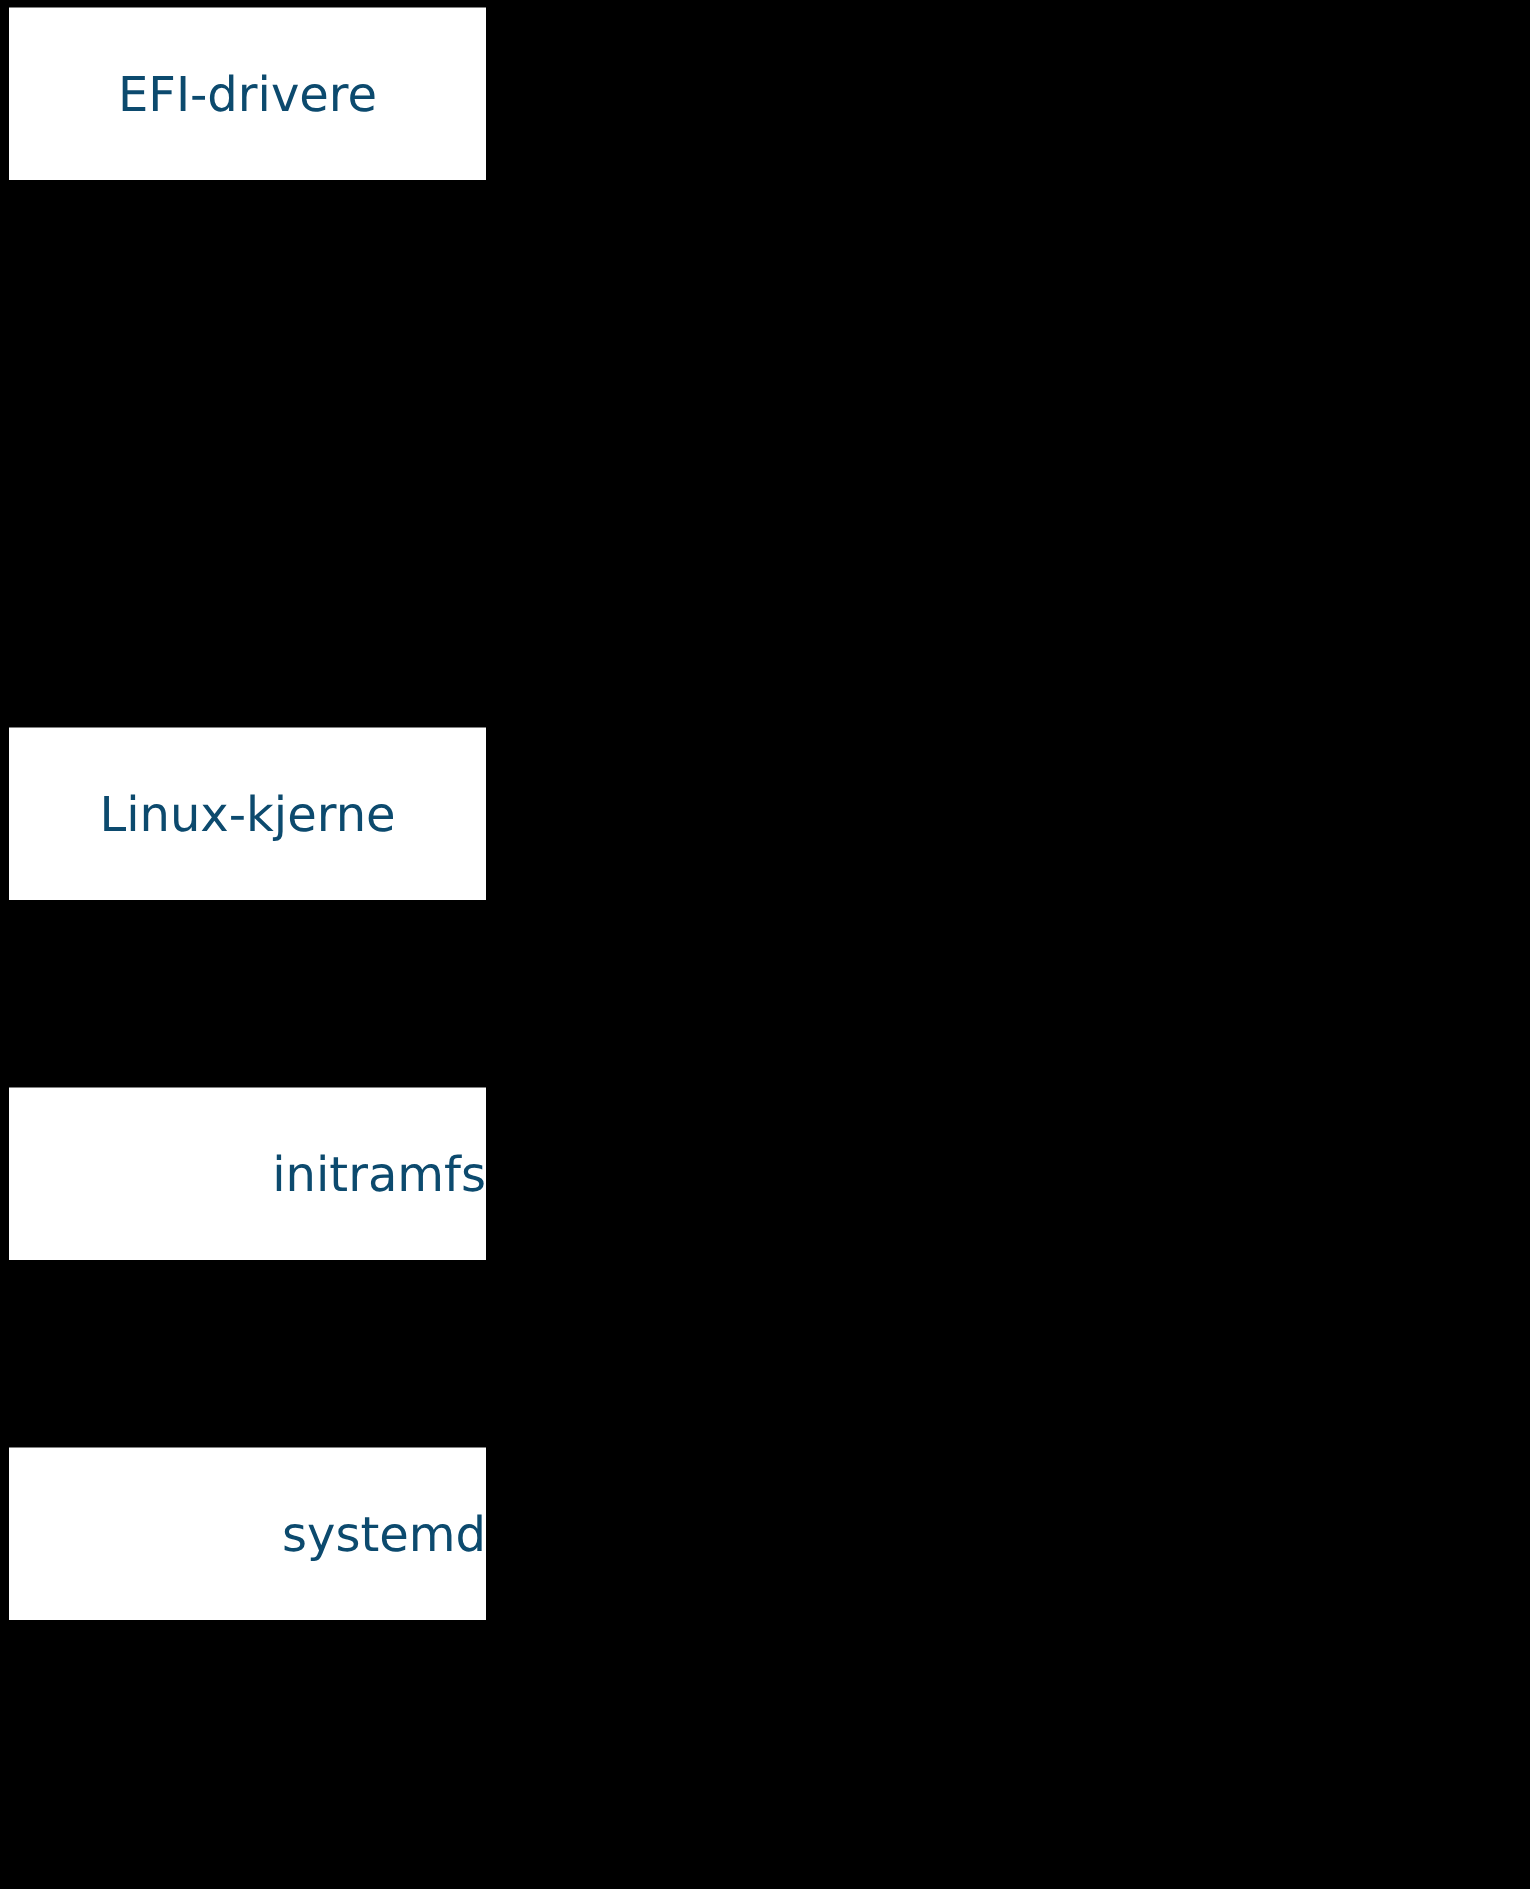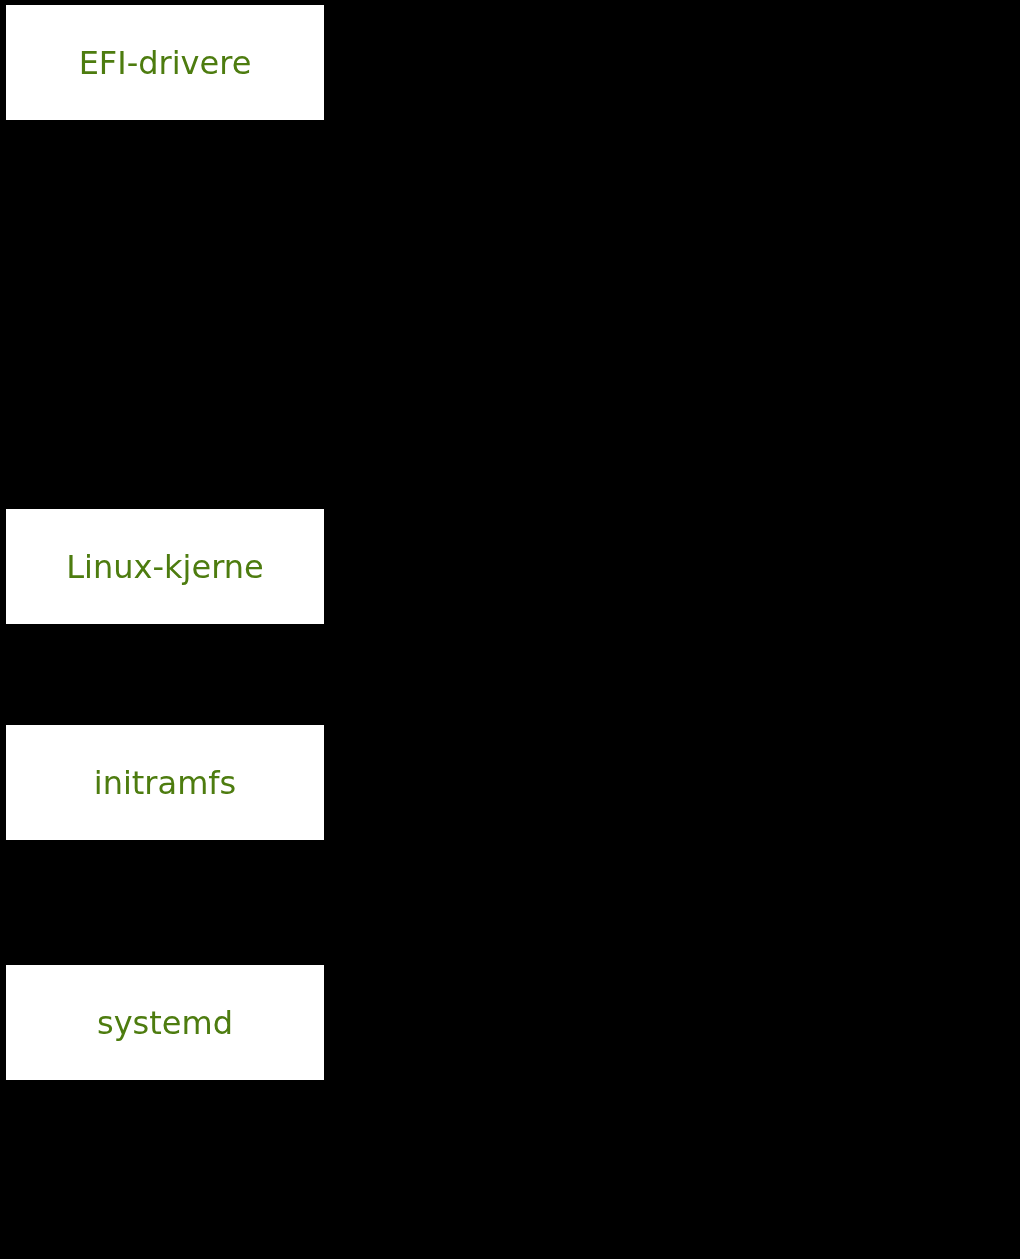--- a/index.html
+++ b/index.html
@@ -19,41 +19,41 @@
     position: absolute;
     left: 6px;
     width: 318px;
     height: 115px;
     background: #ffffff;
     display: flex;
     align-items: center;
     justify-content: center;
   }
   .node-label {
-    color: #4d7c0f;
+    color: #0c4a6e;
     font-size: 32px;
     line-height: 1;
     white-space: nowrap;
   }
 </style>
 </head>
 <body>
 
 <div class="canvas">
 
   <div class="node" style="top: 5px;">
     <span class="node-label">EFI-drivere</span>
   </div>
 
 
-  <div class="node" style="top: 485px; margin-top: 24px;">
+  <div class="node" style="top: 485px;">
     <span class="node-label">Linux-kjerne</span>
   </div>
 
-  <div class="node" style="top: 725px;">
+  <div class="node" style="top: 725px; justify-content: flex-end;">
     <span class="node-label">initramfs</span>
   </div>
 
-  <div class="node" style="top: 965px;">
+  <div class="node" style="top: 965px; justify-content: flex-end;">
     <span class="node-label">systemd</span>
   </div>
 
 </div>
 
 </body></html>

